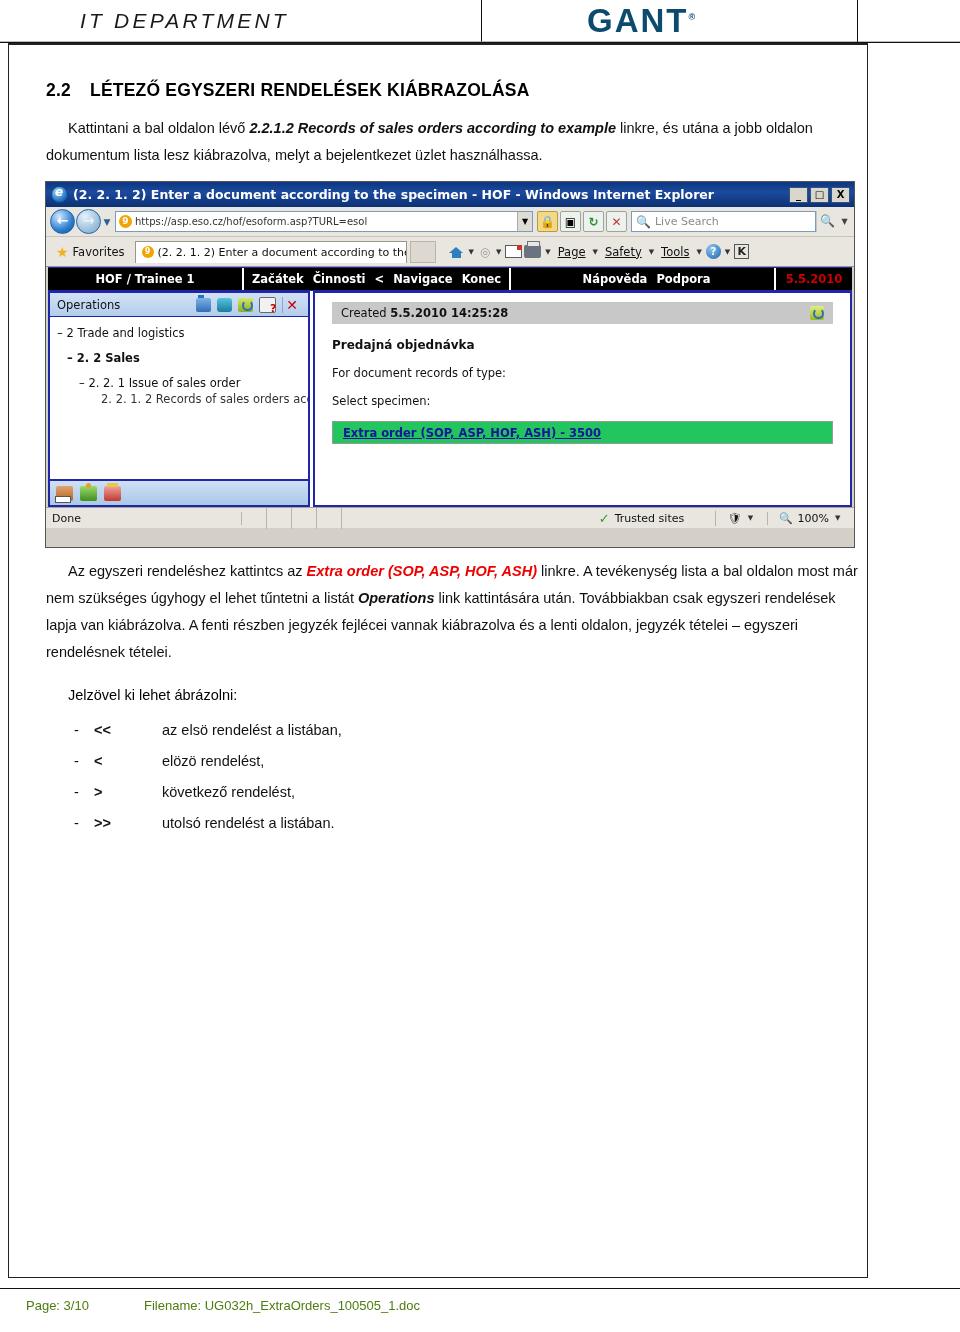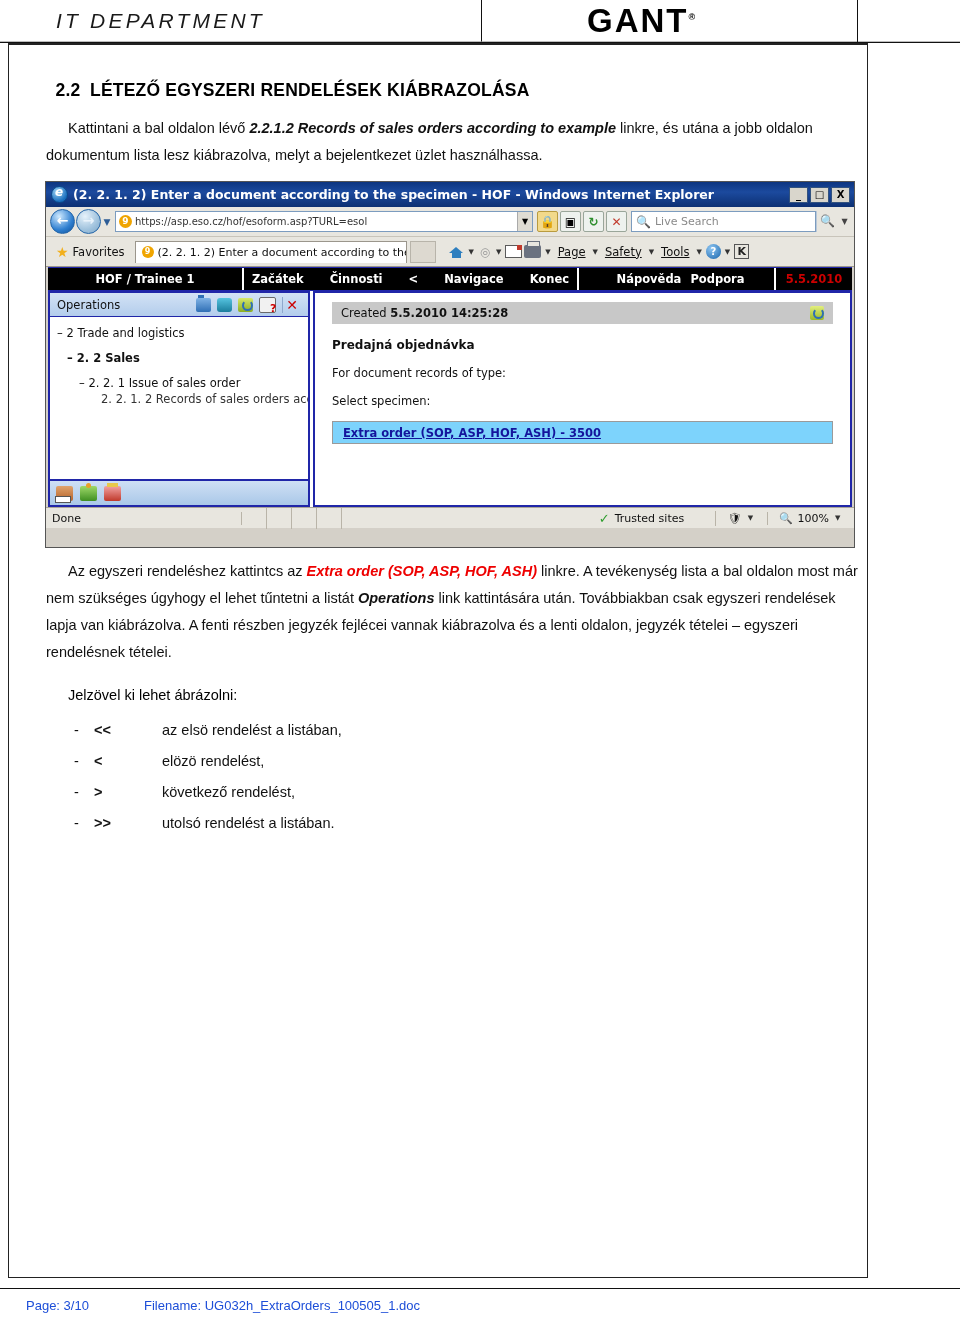--- a/index.html
+++ b/index.html
@@ -9,39 +9,39 @@
     color:#000;position:relative;overflow:hidden;
   }
   
   .doc-header{
     position:absolute;left:0;top:0;width:960px;height:42px;
     display:flex;align-items:stretch;
     border-bottom:1px solid #111;
   }
   .hdr-cell-left{
     width:482px;border-right:1px solid #111;border-bottom:1px solid #bdbdbd;
-    display:flex;align-items:center;padding-left:56px;box-sizing:border-box;
+    display:flex;align-items:center;padding-left:80px;box-sizing:border-box;
   }
   .hdr-cell-right{
     flex:1;border-bottom:1px solid #bdbdbd;
     display:flex;align-items:center;justify-content:flex-start;
     padding-left:105px;box-sizing:border-box;
     position:relative;
   }
   .hdr-cell-right::after{
     content:"";position:absolute;right:88px;top:0;bottom:0;width:0;
   }
   .it-dept{
     font-family:"Liberation Sans", sans-serif;
     font-style:italic;font-size:21px;font-weight:400;letter-spacing:3.2px;
     color:#1a1a1a;
   }
   .gant-logo{
     font-family:"Liberation Sans", sans-serif;
-    font-size:33px;font-weight:700;letter-spacing:2px;color:#000000;
+    font-size:33px;font-weight:700;letter-spacing:2px;color:#0c4a6e;
     line-height:1;position:relative;
   }
   .gant-logo sup{font-size:9px;vertical-align:super;letter-spacing:0;}
   .hdr-vline{
     position:absolute;left:857px;top:0;height:42px;width:1px;background:#111;
   }
 
   
   .page-box{
     position:absolute;left:8px;top:43px;width:860px;height:1235px;
@@ -49,21 +49,21 @@
     box-sizing:border-box;background:#fff;
   }
 
   
   .content{position:absolute;left:46px;top:80px;width:818px;}
 
   h2.sec-title{
     margin:0 0 14px 0;font-size:17.5px;font-weight:700;color:#000;
     letter-spacing:.2px;white-space:nowrap;
   }
-  h2.sec-title .num{display:inline-block;width:44px;text-align:center;}
+  h2.sec-title .num{display:inline-block;width:44px;}
 
   p.para{
     margin:0 0 4px 0;font-size:14.5px;line-height:27px;color:#111;
   }
   p.para.indent{text-indent:22px;}
   .b-it{font-weight:700;font-style:italic;}
   .red-bi{color:#ee0000;font-weight:700;font-style:italic;}
 
   
   .shot{
@@ -179,21 +179,21 @@
   .hof-nav{
     height:22px;background:#000;display:flex;align-items:stretch;
     border-top:1px solid #2026a8;border-bottom:1px solid #2026a8;
     margin:0 2px;color:#fff;
   }
   .hof-nav .seg{
     display:flex;align-items:center;justify-content:center;
     font-size:11.5px;font-weight:700;box-sizing:border-box;
   }
   .seg-user{width:196px;border-right:2px solid #fff;}
-  .seg-menu1{padding:0 8px;border-right:2px solid #fff;display:flex;gap:26px;}
+  .seg-menu1{padding:0 8px;border-right:2px solid #fff;display:flex;gap:9px;}
   .seg-menu2{flex:1;padding-left:8px;display:flex;gap:9px;align-items:center;}
   .seg-date{width:78px;color:#cc0000;border-left:2px solid #fff;}
 
   .hof-body{display:flex;margin:0 2px;height:216px;background:#fff;}
   .ops-panel{
     width:262px;border:2px solid #2026a8;box-sizing:border-box;
     display:flex;flex-direction:column;background:#fff;
   }
   .ops-head{
     height:24px;background:linear-gradient(to bottom,#d3e2f5,#b3cdec);
@@ -239,21 +239,21 @@
   }
   .created-bar .cb-text{flex:1;}
   .created-bar b{font-weight:700;}
   .cb-ico{width:14px;height:14px;background:linear-gradient(to bottom,#e3ef7d,#9ab827);border-radius:2px;position:relative;}
   .cb-ico::after{content:"";position:absolute;left:3px;top:2px;width:7px;height:7px;
     border:2px solid #2f6fb5;border-radius:50%;border-top-color:transparent;}
   .dp-line{font-size:11.5px;color:#111;margin-top:14px;}
   .dp-line.bold{font-weight:700;font-size:12px;}
   .spec-box{
     margin-top:13px;height:23px;border:1px solid #9a9a9a;
-    display:flex;align-items:center;padding-left:10px;box-sizing:border-box;background:#7dd3fc;
+    display:flex;align-items:center;padding-left:10px;box-sizing:border-box;background:#22c55e;
   }
   .spec-link{
     font-size:11.5px;font-weight:700;color:#14149c;text-decoration:underline;
   }
   
   .ie-status{
     height:21px;background:#e8e6df;border-top:1px solid #aaa599;
     display:flex;align-items:center;font-size:11px;color:#111;box-sizing:border-box;
   }
   .st-done{width:196px;padding-left:6px;border-right:1px solid #b9b4a8;box-sizing:border-box;}
@@ -274,21 +274,21 @@
   .blist li{display:flex;font-size:14.5px;line-height:31px;color:#111;}
   .bl-dash{width:48px;padding-left:28px;box-sizing:border-box;}
   .bl-sym{width:68px;font-weight:700;}
   .bl-txt{flex:1;}
 
   
   .doc-footer{
     position:absolute;left:0;top:1288px;width:960px;
     border-top:1px solid #111;padding-top:9px;
   }
-  .doc-footer .row{display:flex;font-size:13px;color:#1d4ed8;padding-left:26px;}
+  .doc-footer .row{display:flex;font-size:13px;color:#4d7c0f;padding-left:26px;}
   .ft-page{width:118px;}
 </style>
 </head>
 <body>
 
 <div class="doc-header">
   <div class="hdr-cell-left">
     <span class="it-dept">IT DEPARTMENT</span>
   </div>
   <div class="hdr-cell-right">

